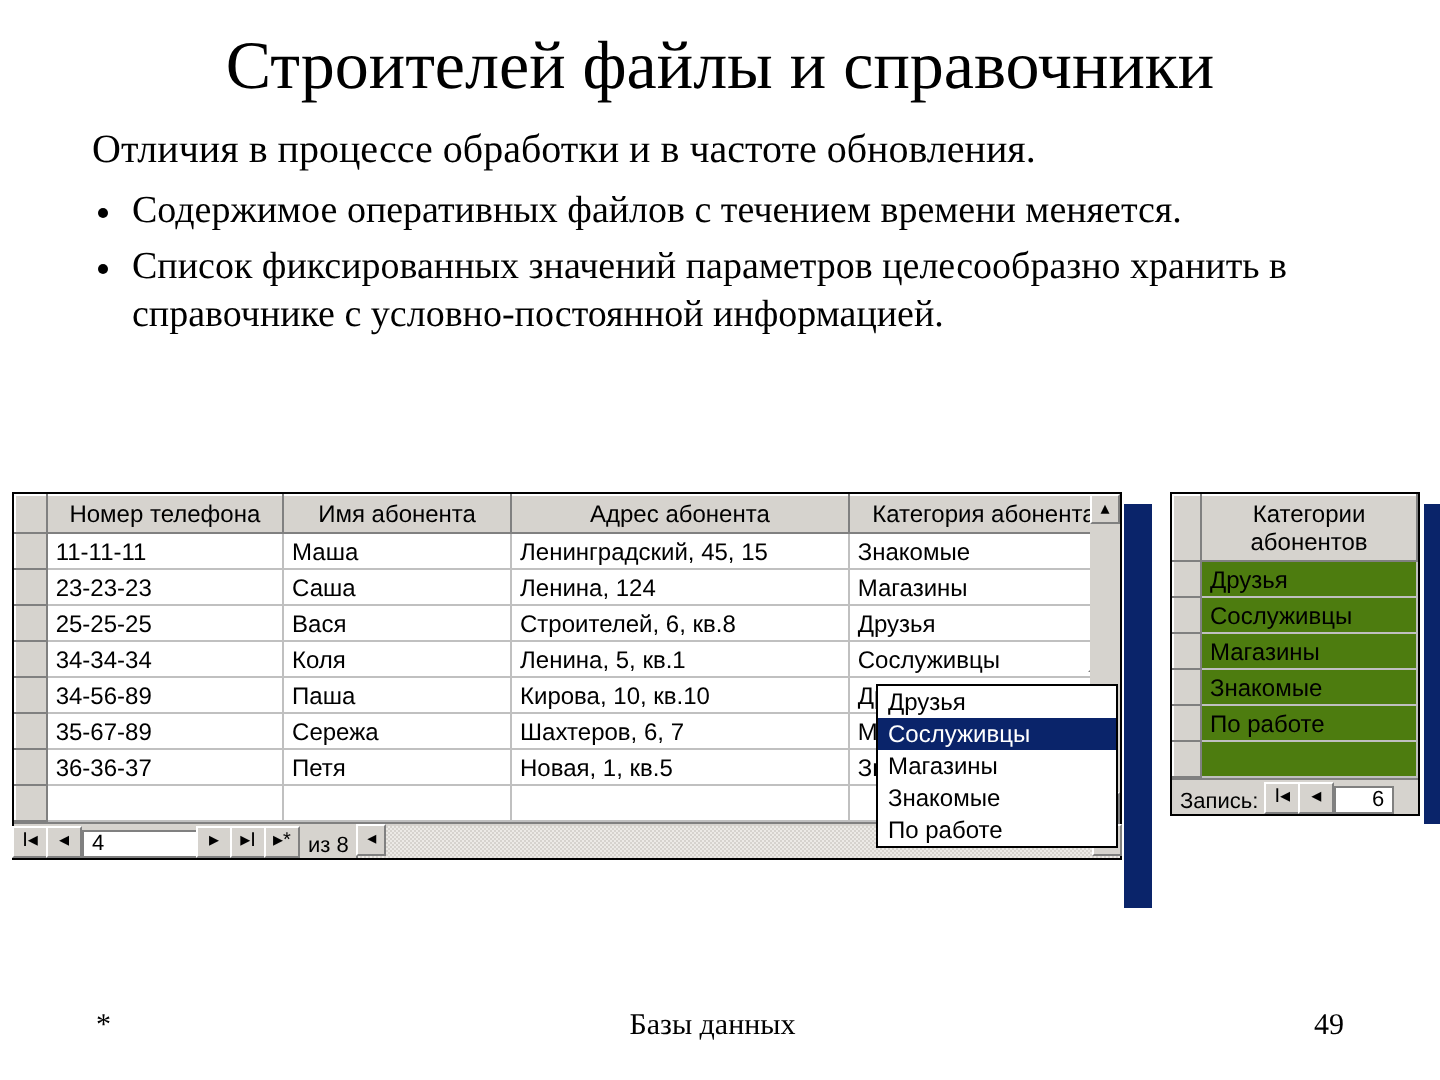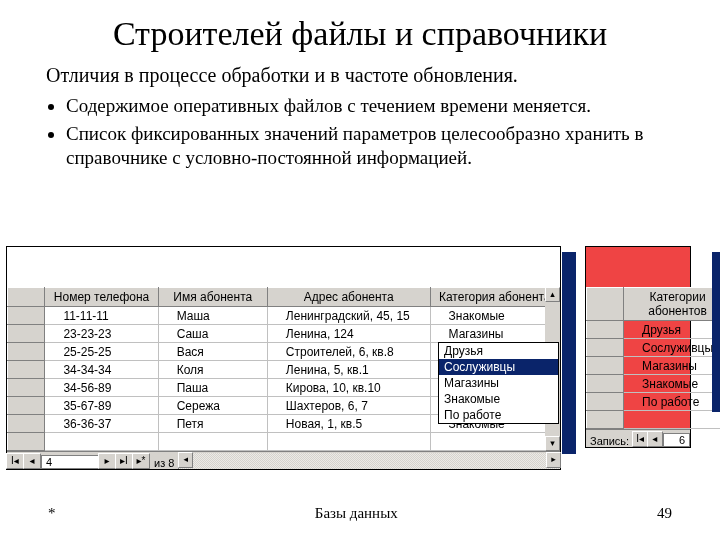--- a/index.html
+++ b/index.html
@@ -49,41 +49,41 @@
     width: 555px;
     border: 1px solid #000;
     font-family: Tahoma, Arial, sans-serif;
     font-size: 12px;
     background: #fff;
   }
   .grid2 {
     position: absolute;
     left: 585px;
     top: 0;
-    width: 106px;
+    width: 125px;
     border: 1px solid #000;
     font-family: Tahoma, Arial, sans-serif;
     font-size: 12px;
-    background: #ef4444;
-  }
-  table { border-collapse: collapse; width: 100%; margin-top: 40px; }
+    background: #4d7c0f;
+  }
+  table { border-collapse: collapse; width: 100%; }
   th {
     background: #d6d3ce;
     border: 1px solid #808080;
     border-top-color: #fff;
     border-left-color: #fff;
     font-weight: normal;
     padding: 2px 4px;
     text-align: center;
     height: 19px;
     font-size: 12px;
   }
   td {
     border: 1px solid #c0c0c0;
-    padding: 1px 18px;
+    padding: 1px 4px;
     height: 18px;
     white-space: nowrap;
     overflow: hidden;
   }
   td.rowhdr {
     background: #d6d3ce;
     border: 1px solid #808080;
     border-top-color: #fff;
     border-left-color: #fff;
     width: 14px;

